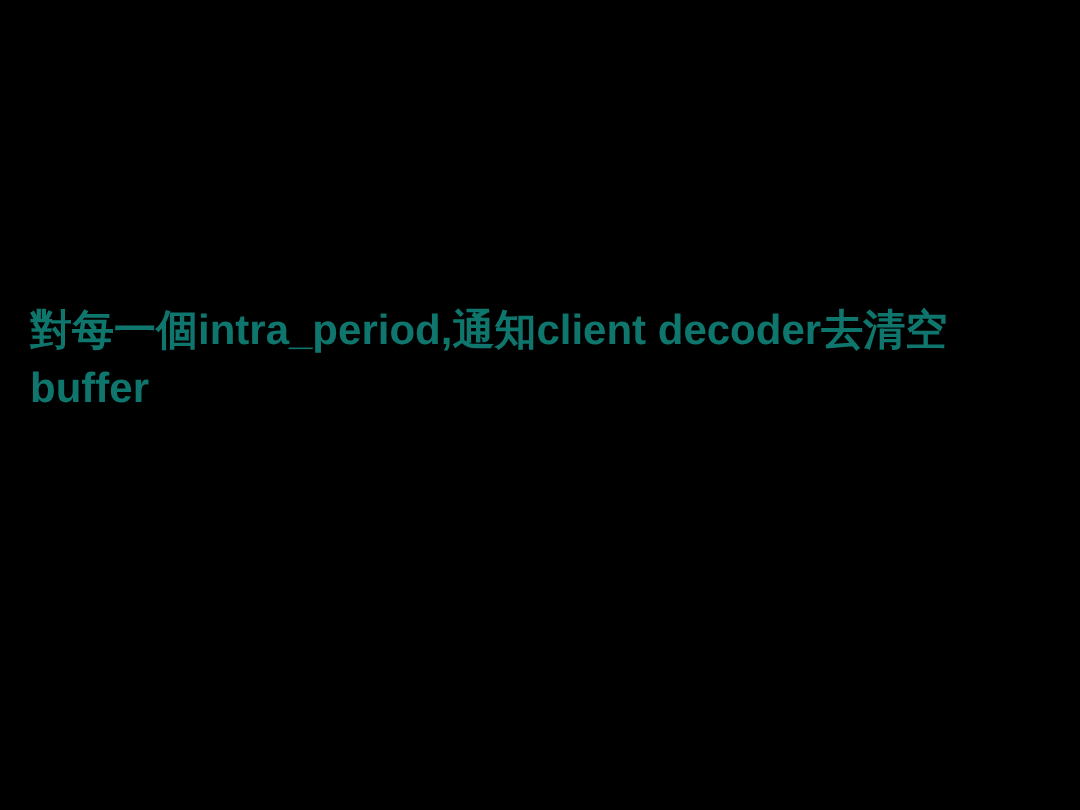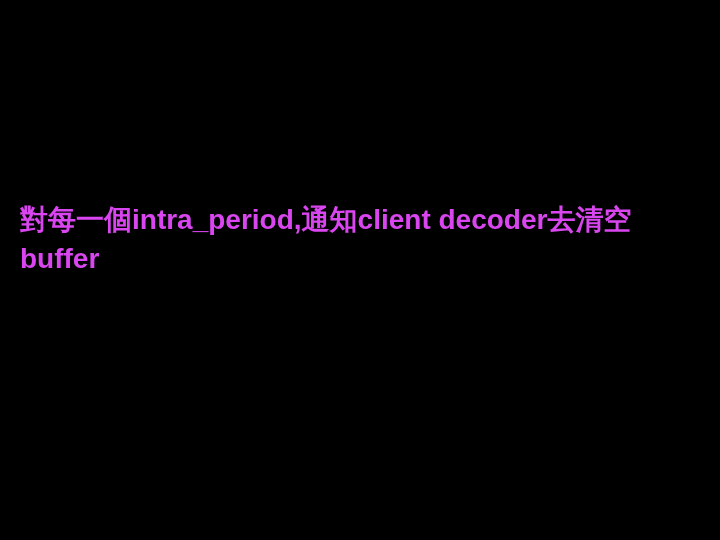--- a/index.html
+++ b/index.html
@@ -17,21 +17,21 @@
     .slide-container {
       width: 100%;
       height: 100%;
       position: relative;
     }
     .main-text {
       position: absolute;
       left: 20px;
       top: 200px;
       width: 680px;
-      color: #d946ef;
+      color: #0f766e;
       font-size: 28px;
       font-weight: bold;
       line-height: 1.4;
     }
   </style>
 </head>
 <body>
 
 <div class="slide-container">
   <div class="main-text">對每一個intra_period,通知client decoder去清空buffer</div>

